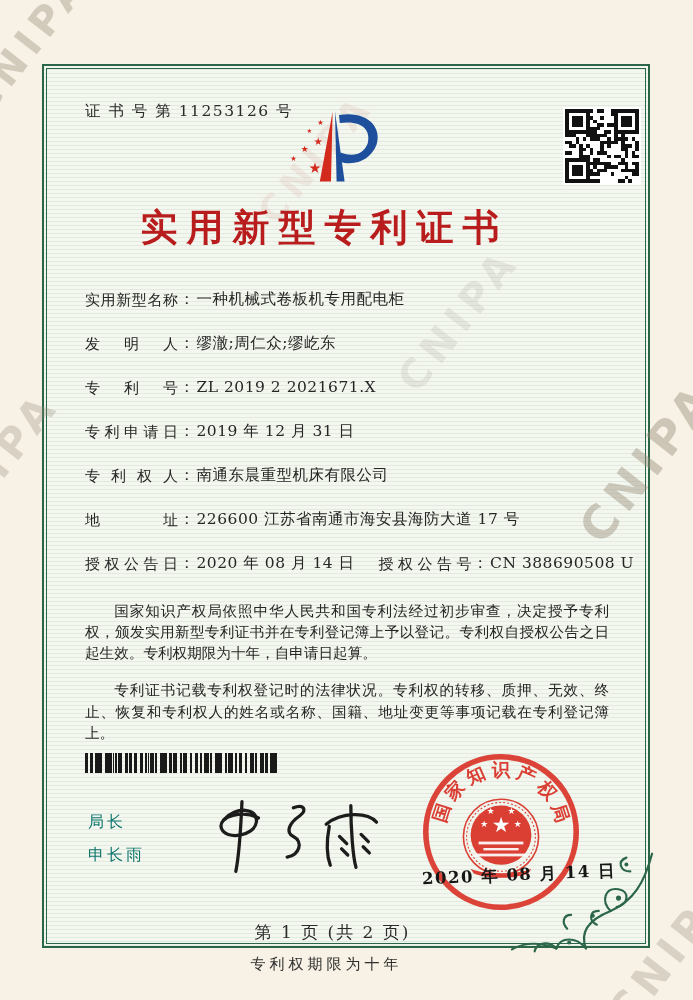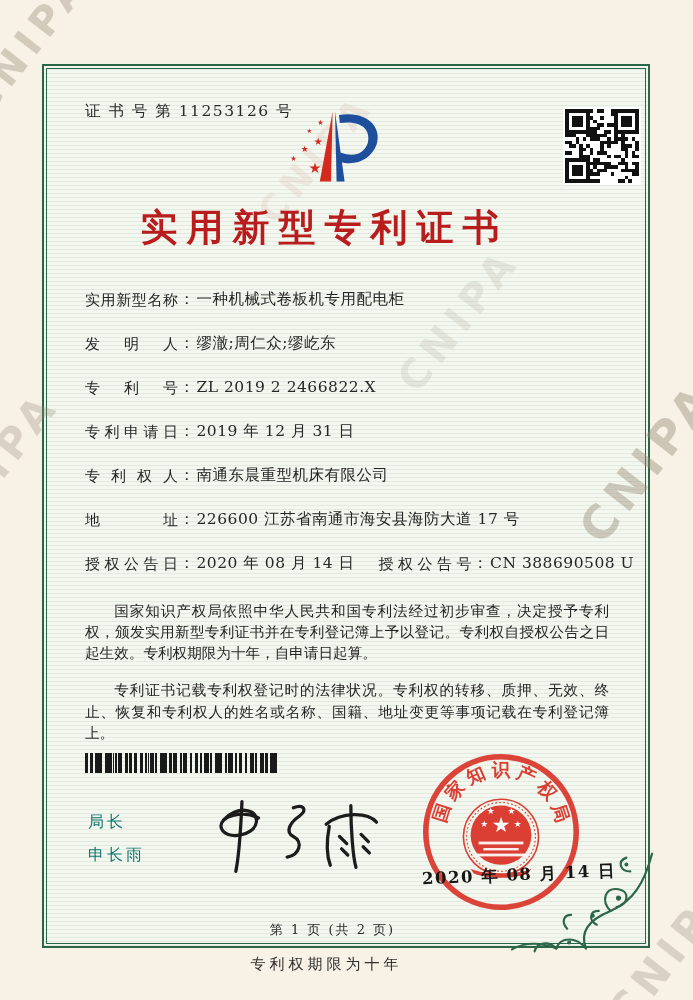--- a/index.html
+++ b/index.html
@@ -73,21 +73,21 @@
   .signature{position:absolute;left:205px;top:796px;width:190px;height:80px;}
   .seal{position:absolute;left:421px;top:752px;width:160px;height:160px;}
   .seal svg{width:100%;height:100%;}
   .seal-date{
     position:absolute;left:422px;top:864px;width:200px;white-space:nowrap;
     font-size:16.5px;font-weight:600;letter-spacing:1.5px;color:#161616;
     transform:rotate(-2.5deg);
   }
   .page-info{
     position:absolute;left:16px;right:44px;top:921px;text-align:center;
-    font-size:13px;letter-spacing:2px;color:#2a2a2a;
+    font-size:17px;letter-spacing:2px;color:#2a2a2a;
   }
   .footer-note{
     position:absolute;left:0;right:40px;top:955px;text-align:center;
     font-size:15px;letter-spacing:4px;color:#30302e;
   }
   .seal-arc-char{font-family:"DejaVu Sans","Liberation Sans",sans-serif;font-weight:700;}
 </style>
 </head>
 <body>
 
@@ -377,21 +377,21 @@
     <div class="title">实用新型专利证书</div>
 
     <div class="fields">
       <div class="frow" style="top:0">
         <span class="flabel">实用新型名称</span><span class="fcolon">：</span><span class="fvalue">一种机械式卷板机专用配电柜</span>
       </div>
       <div class="frow" style="top:44px">
         <span class="flabel">发明人</span><span class="fcolon">：</span><span class="fvalue">缪澈;周仁众;缪屹东</span>
       </div>
       <div class="frow" style="top:88px">
-        <span class="flabel">专利号</span><span class="fcolon">：</span><span class="fvalue">ZL 2019 2 2466822.X</span>
+        <span class="flabel">专利号</span><span class="fcolon">：</span><span class="fvalue">ZL 2019 2 2021671.X</span>
       </div>
       <div class="frow" style="top:132px">
         <span class="flabel">专利申请日</span><span class="fcolon">：</span><span class="fvalue">2019 年 12 月 31 日</span>
       </div>
       <div class="frow" style="top:176px">
         <span class="flabel">专利权人</span><span class="fcolon">：</span><span class="fvalue">南通东晨重型机床有限公司</span>
       </div>
       <div class="frow" style="top:220px">
         <span class="flabel">地址</span><span class="fcolon">：</span><span class="fvalue">226600 江苏省南通市海安县海防大道 17 号</span>
       </div>

